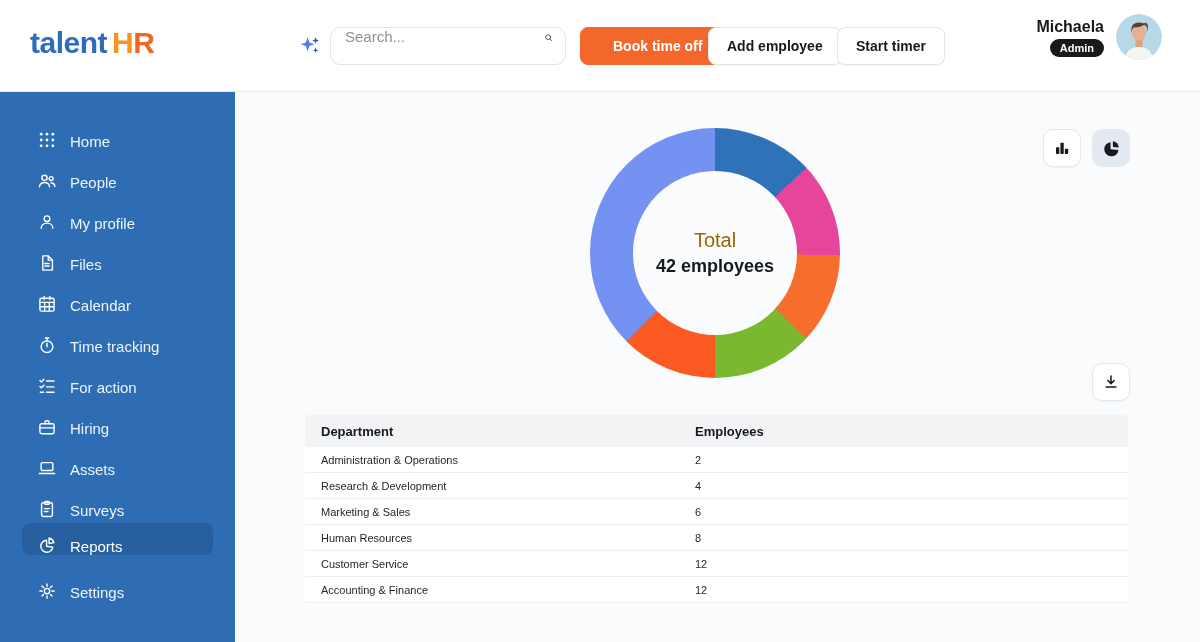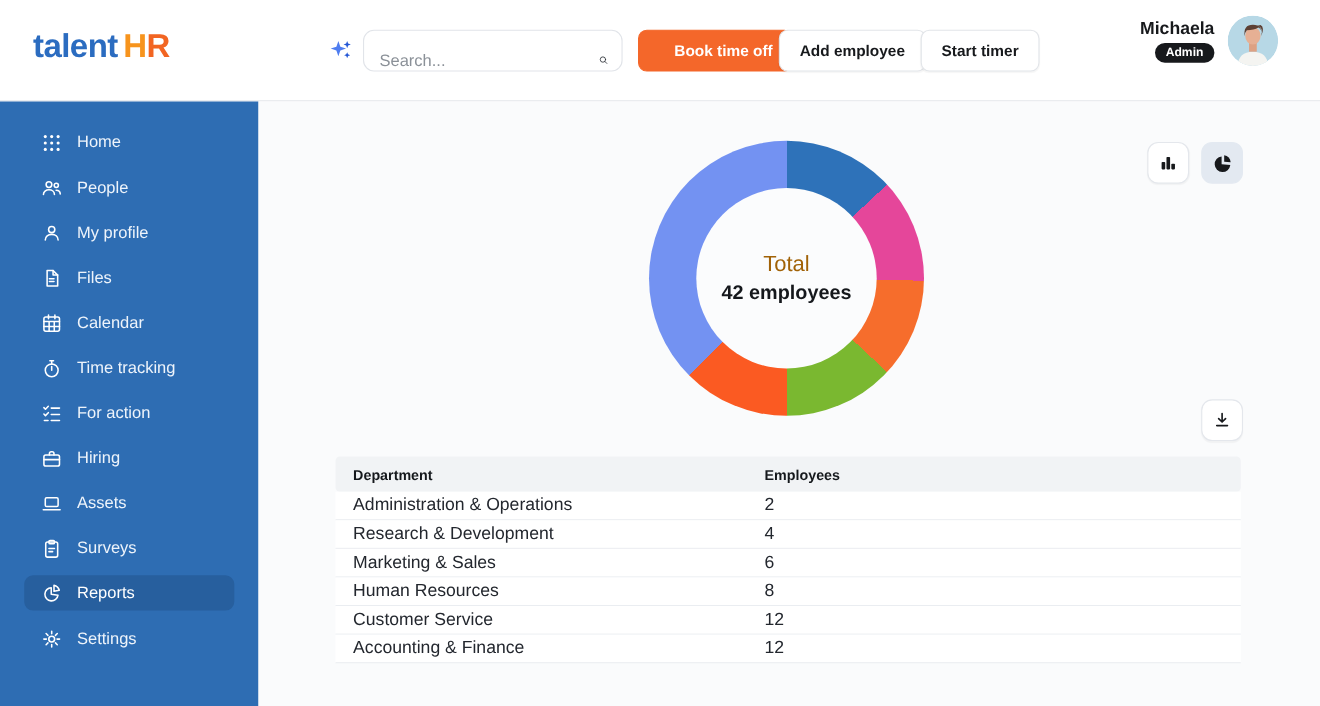--- a/index.html
+++ b/index.html
@@ -6,56 +6,56 @@
   html,body { width:1200px; height:642px; }
   body { font-family:"Liberation Sans","DejaVu Sans",sans-serif; background:#fff; position:relative; overflow:hidden; }
 
   
   .header { position:absolute; left:0; top:0; width:1200px; height:92px; background:#fff; border-bottom:1px solid #e8eaee; z-index:5; }
   .logo { position:absolute; left:30px; top:26px; font-size:30px; font-weight:bold; letter-spacing:-0.5px; cursor:pointer; }
   .logo .t1 { color:#2b6cc0; }
   .logo .t2 { color:#f7941d; margin-left:5px; }
   .logo .t3 { color:#f26522; }
   .sparkle-btn { position:absolute; left:299px; top:35px; width:22px; height:22px; cursor:pointer; }
-  .search-box { position:absolute; left:330px; top:27px; width:236px; height:38px; border:1px solid #e1e4e9; border-radius:10px; background:#fff; display:flex; align-items:flex-end; padding:0 12px 0 14px; }
+  .search-box { position:absolute; left:330px; top:27px; width:236px; height:38px; border:1px solid #e1e4e9; border-radius:10px; background:#fff; display:flex; align-items:flex-start; padding:0 12px 0 14px; }
   .search-box input { border:none; outline:none; flex:1; font-size:15px; color:#3a3f46; font-family:inherit; background:transparent; }
   .search-box input::placeholder { color:#8b9198; }
   .hbtn { position:absolute; top:27px; height:38px; border-radius:8px; font-size:14px; font-weight:bold; display:flex; align-items:center; justify-content:center; cursor:pointer; padding:0 18px; }
   .hbtn.primary { left:580px; background:#f4672a; color:#fff; border:1px solid #f4672a;padding-left:32px; }
   .hbtn.ghost1 { left:708px; background:#fff; color:#17191c; border:1px solid #e2e5e9; box-shadow:0 1px 1px rgba(20,25,35,.04); }
   .hbtn.ghost2 { left:837px; background:#fff; color:#17191c; border:1px solid #e2e5e9; box-shadow:0 1px 1px rgba(20,25,35,.04); }
   .user { position:absolute; right:38px; top:14px; display:flex; align-items:center; gap:12px; cursor:pointer; }
   .user-meta { display:flex; flex-direction:column; align-items:flex-end; gap:3px; }
   .user-name { font-size:16px; font-weight:bold; color:#17191c; }
   .role-badge { background:#17191c; color:#fff; font-size:11px; font-weight:bold; padding:3px 10px; border-radius:10px; }
   .avatar { width:46px; height:46px; border-radius:50%; overflow:hidden; flex:0 0 auto; }
 
   
   .sidebar { position:absolute; left:0; top:92px; width:235px; height:550px; background:#2e6db3; padding-top:17px; }
-  .side-item { height:41px; margin:0 22px; border-radius:8px; display:flex; align-items:center; gap:13px; padding:0 15px; color:#eef4fb; font-size:15px; cursor:pointer; }
+  .side-item { height:41px; margin:0 22px; border-radius:8px; display:flex; align-items:flex-end; gap:13px; padding:0 15px; color:#eef4fb; font-size:15px; cursor:pointer; }
   .side-item.active { background:#275f9e; font-weight:normal; color:#fff; height:32px; margin-top:4px; margin-bottom:5px; }
   .side-item .icn { width:20px; height:20px; flex:0 0 auto; display:flex; }
   .icn svg { width:20px; height:20px; stroke:#fff; fill:none; stroke-width:1.7; stroke-linecap:round; stroke-linejoin:round; }
 
   
   .main { position:absolute; left:235px; top:92px; width:965px; height:550px; background:#fafbfc; }
   .donut { position:absolute; left:355px; top:36px; width:250px; height:250px; border-radius:50%; }
   .donut-hole { position:absolute; left:43px; top:43px; width:164px; height:164px; border-radius:50%; background:#fbfcfd; display:flex; flex-direction:column; align-items:center; justify-content:center; gap:4px; }
   .donut-total-label { font-size:20px; color:#a16207; }
   .donut-total-value { font-size:18px; font-weight:bold; color:#15181c; }
 
   .sqbtn { position:absolute; width:38px; height:38px; border-radius:10px; display:flex; align-items:center; justify-content:center; cursor:pointer; background:#fff; border:1px solid #e4e7ec; box-shadow:0 1px 1px rgba(20,25,35,.04); }
   .sqbtn.selected { background:#e3e9f1; border:1px solid #e3e9f1; box-shadow:none; }
   .btn-bar { left:808px; top:37px; }
   .btn-pie { left:857px; top:37px; }
   .btn-download { left:857px; top:271px; }
 
   .dtable { position:absolute; left:70px; top:323px; width:823px; }
   .thead { display:flex; height:32px; align-items:center; background:#f1f3f5; border-radius:4px; font-size:13px; font-weight:bold; color:#15181c; }
-  .trow { display:flex; height:26px; align-items:center; background:#fff; border-bottom:1px solid #eaedf1; font-size:16px; color:#23272e; }
+  .trow { display:flex; height:26px; align-items:center; background:#fff; border-bottom:1px solid #eaedf1; font-size:11px; color:#23272e; }
   .col-dept { width:390px; padding-left:16px; }
   .col-emp { flex:1; }
 </style>
 </head>
 <body>
 
 <div class="header">
   <div class="logo">
     <span class="t1">talent</span><span class="t2">H</span><span class="t3">R</span>
   </div>

